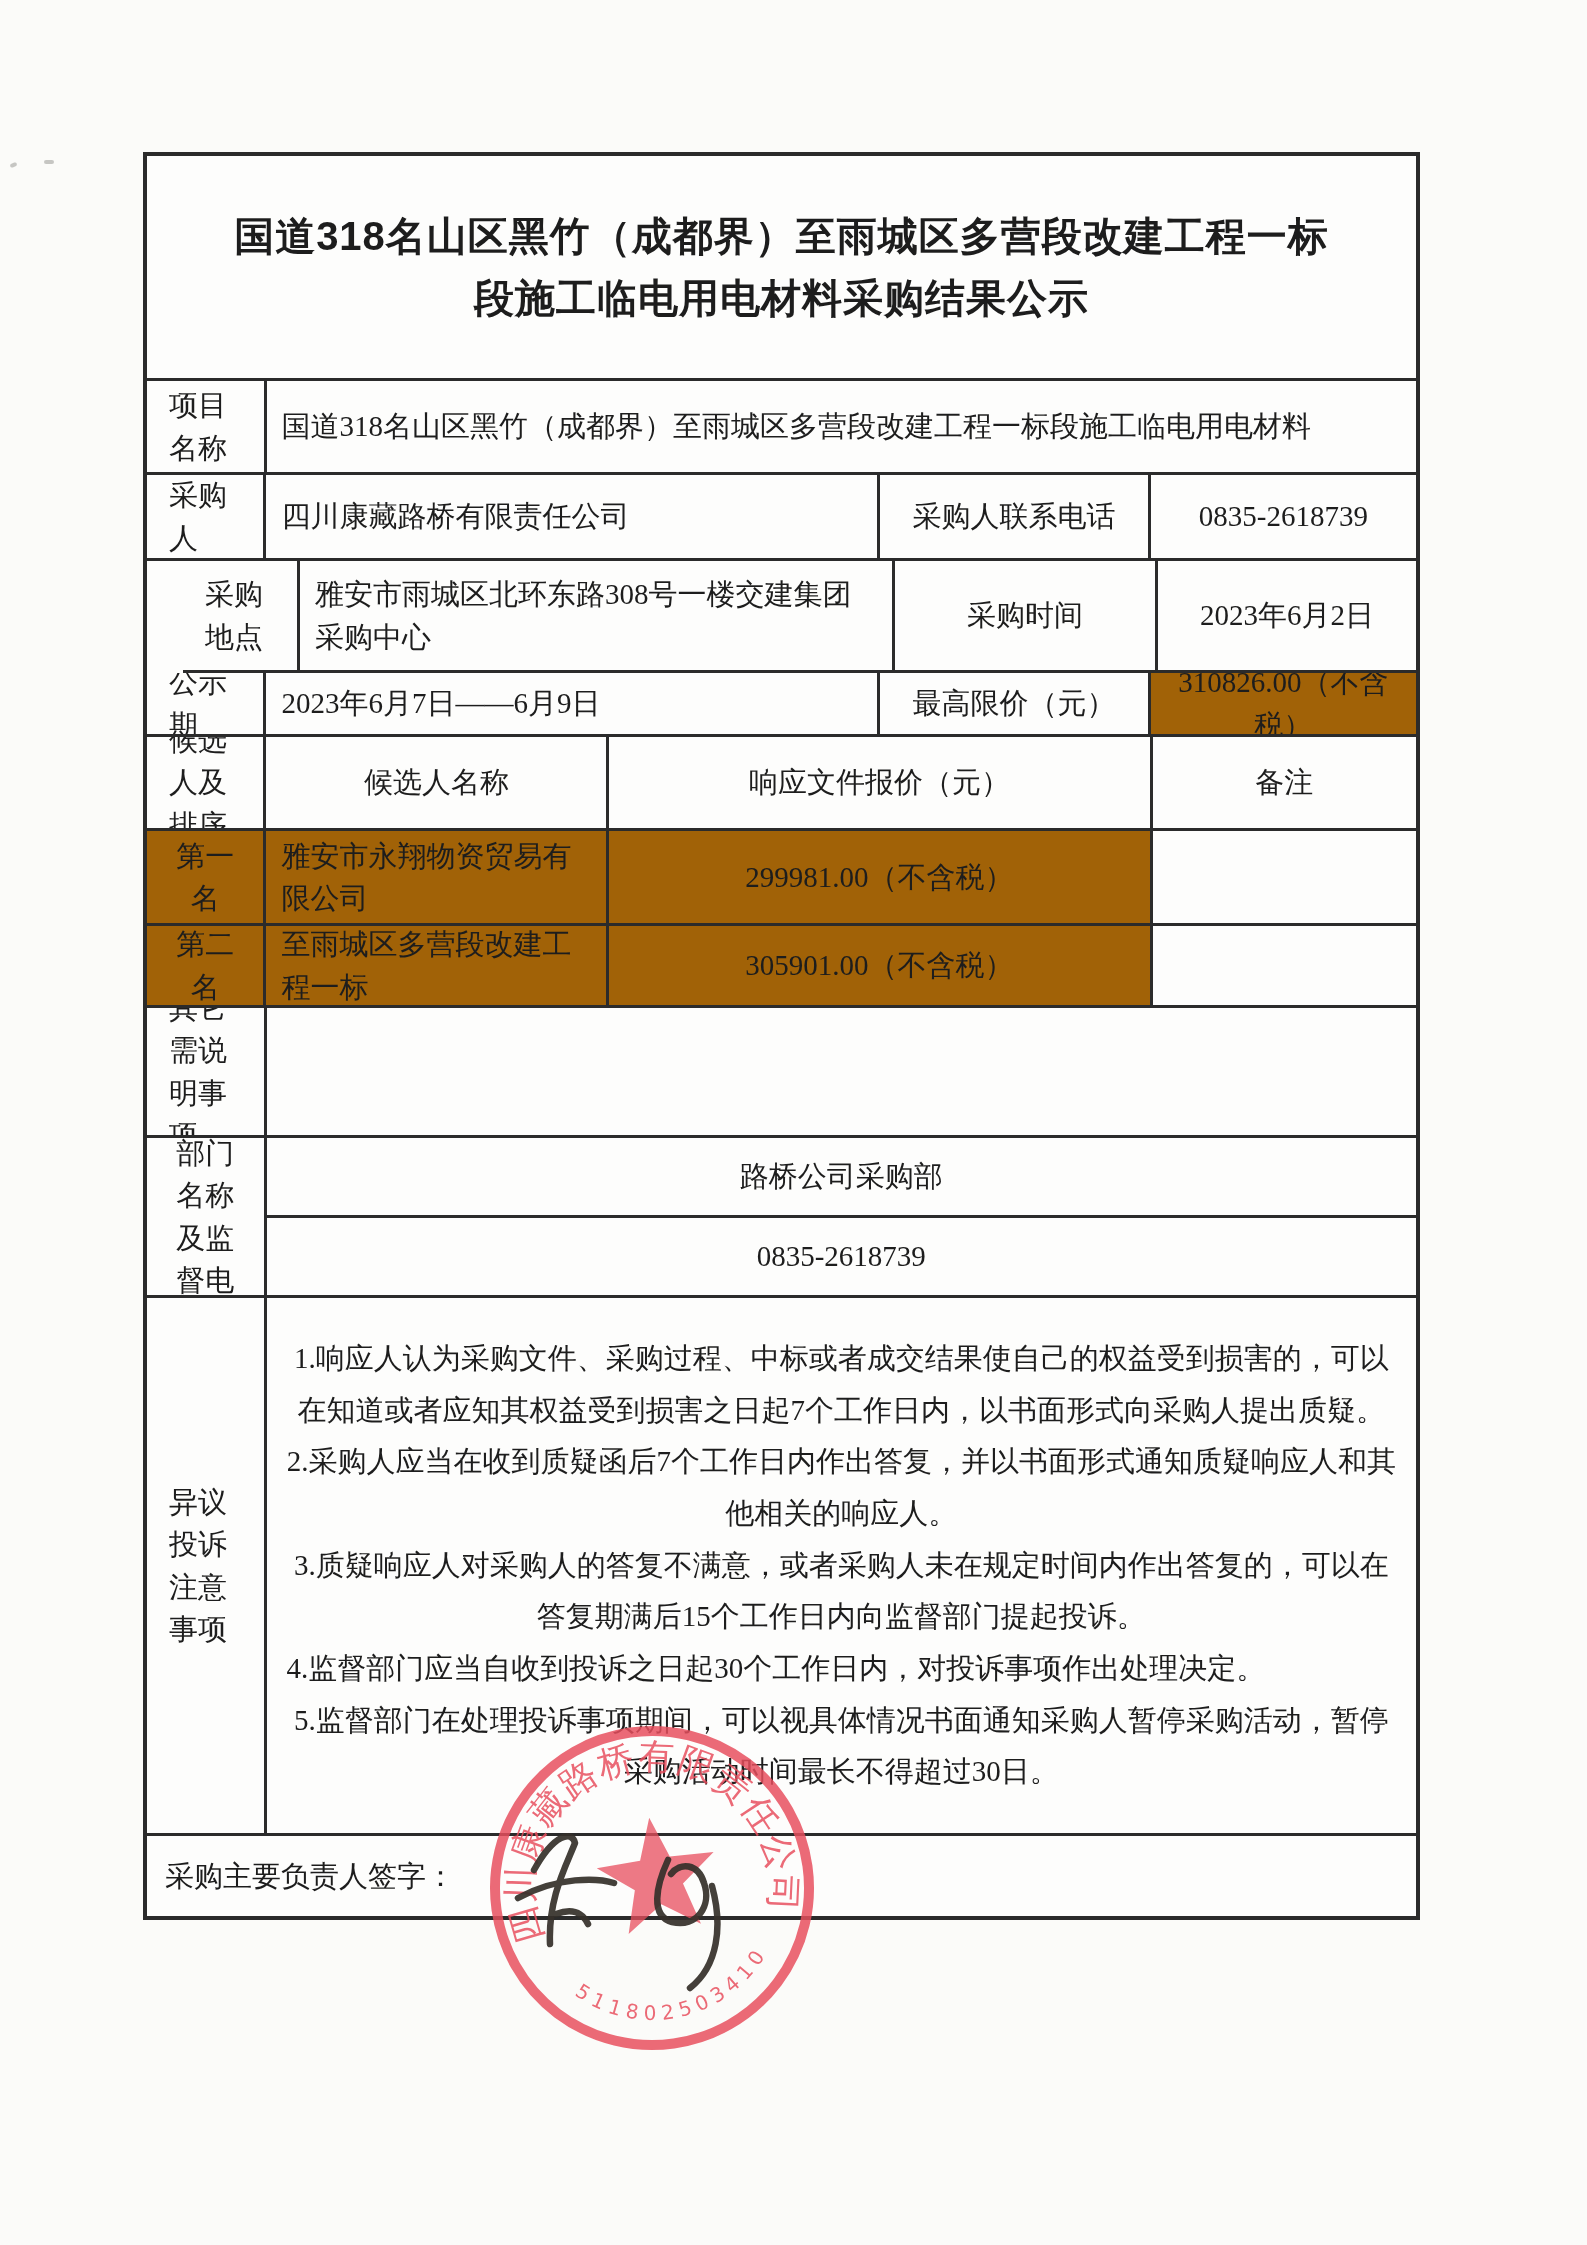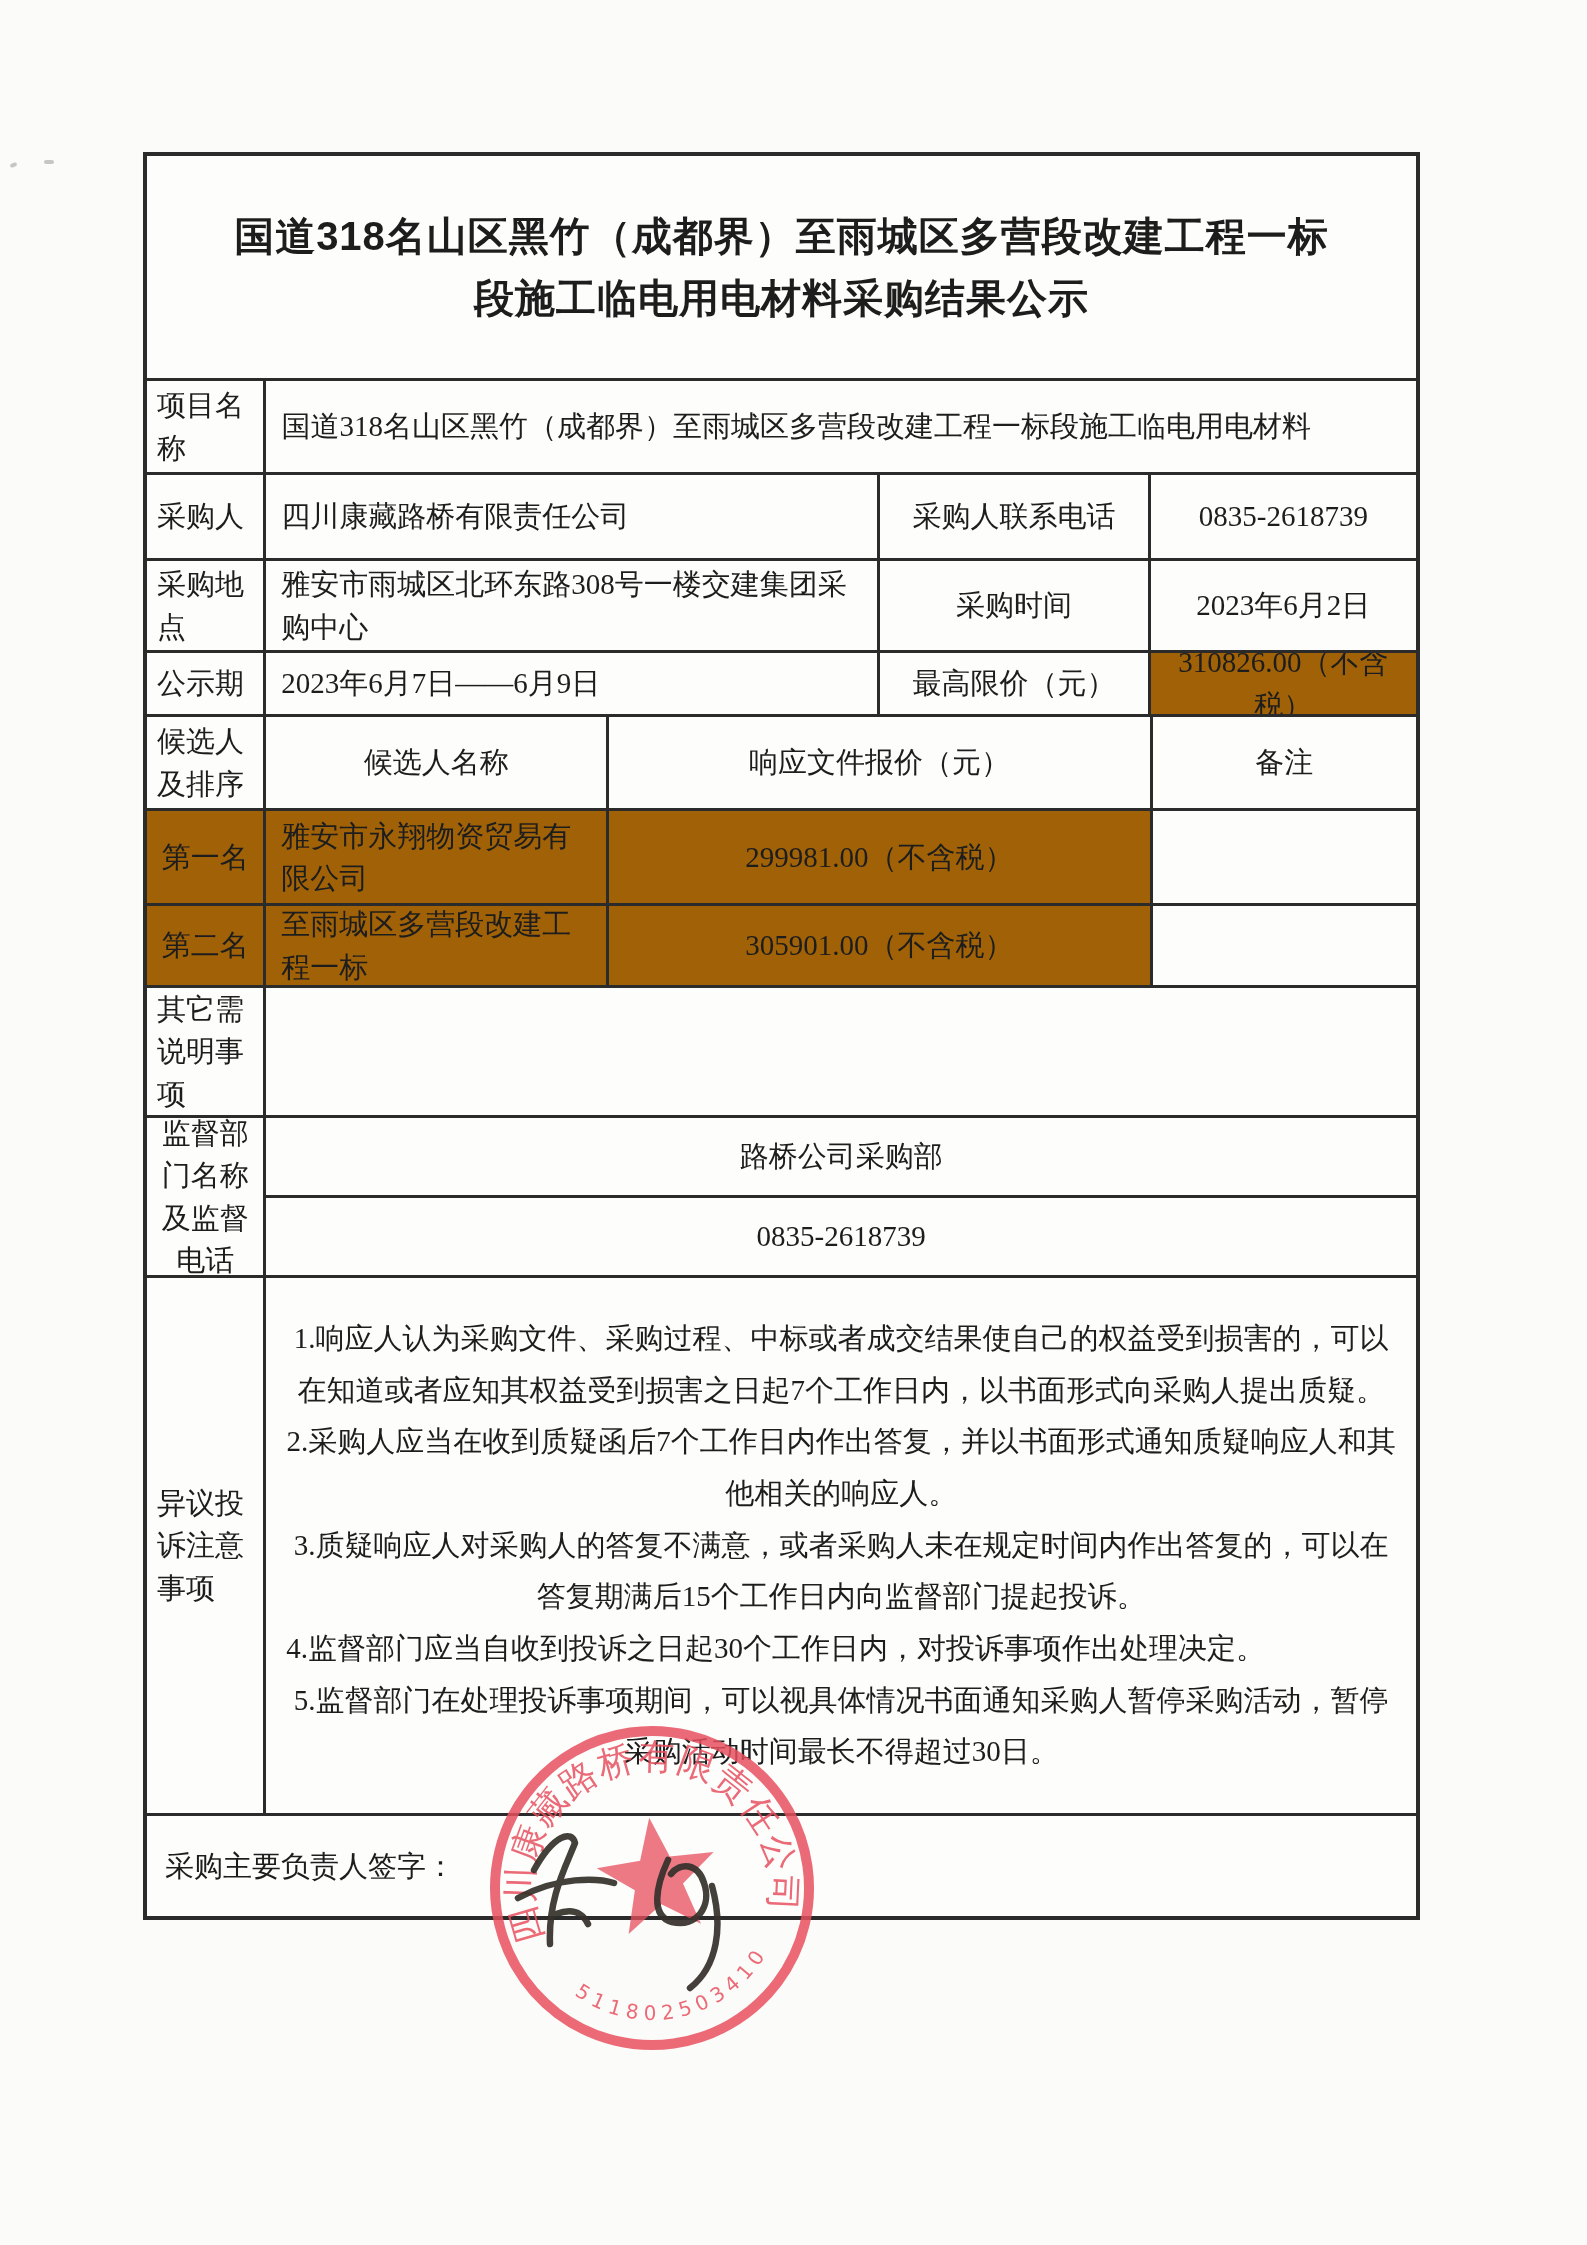--- a/index.html
+++ b/index.html
@@ -24,41 +24,41 @@
     display:flex;flex-direction:column;
     background:#fdfdfc;
   }
   .trow{display:flex;border-bottom:3px solid #2b2b2b;box-sizing:border-box;flex:none;}
   .trow:last-child{border-bottom:none;flex:1;}
   .c{
     box-sizing:border-box;
     border-right:3px solid #2b2b2b;
     display:flex;flex-direction:column;justify-content:center;
     font-size:29px;line-height:1.45;
-    padding:4px 10px;
+    padding:4px 22px;
     overflow:hidden;
   }
   .c:last-child{border-right:none;}
   .hl{background:#a16207;}
   .ctr{align-items:center;text-align:center;}
   .lft{align-items:flex-start;text-align:left;}
   .val{padding-left:15px;}
   .w-label{width:120px;}
   .w-rest{width:1157px;text-align:center;}
   .w-main{width:618px;}
   .w-sub{width:272px;}
   .w-val{width:267px;}
   .w-name{width:345px;}
   .w-bid{width:547px;}
   .w-remark{width:265px;}
 
   .h-title{height:225px;}
   .h-r1{height:94px;}
   .h-r2{height:86px;}
-  .h-r3{height:92px;}
+  .h-r3{height:112px;margin-left:36px;}
   .h-r4{height:64px;}
   .h-r5{height:94px;}
   .h-r6{height:95px;}
   .h-r7{height:82px;}
   .h-r8{height:130px;}
   .h-r9{height:160px;}
   .h-r10{height:538px;}
 
   .title-cell{
     width:100%;border-right:none;

